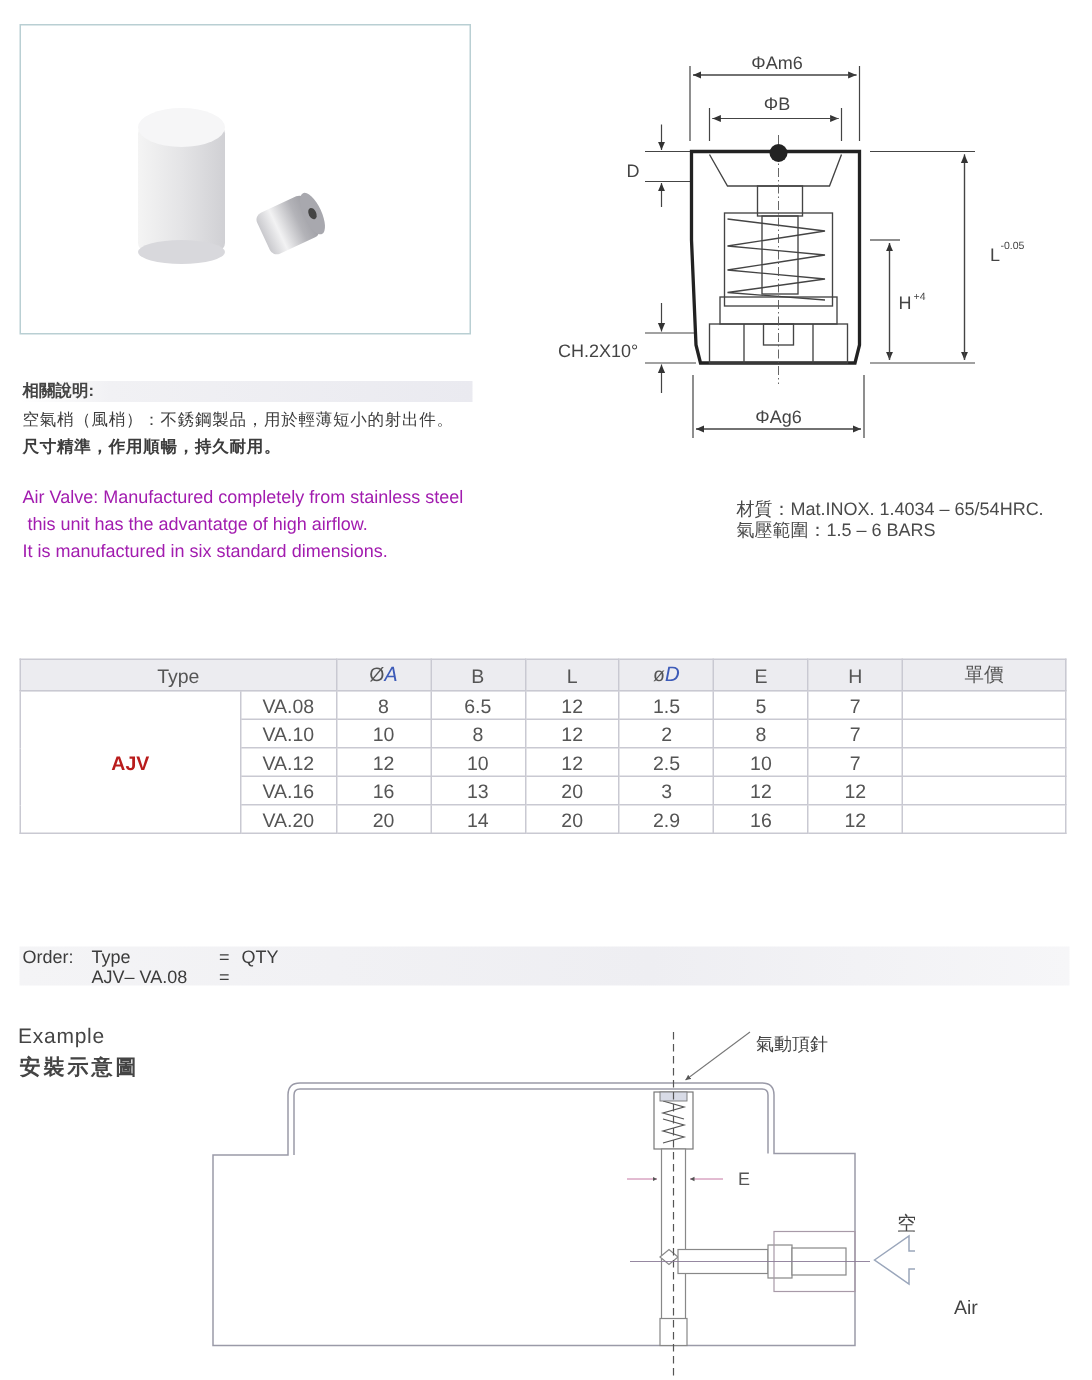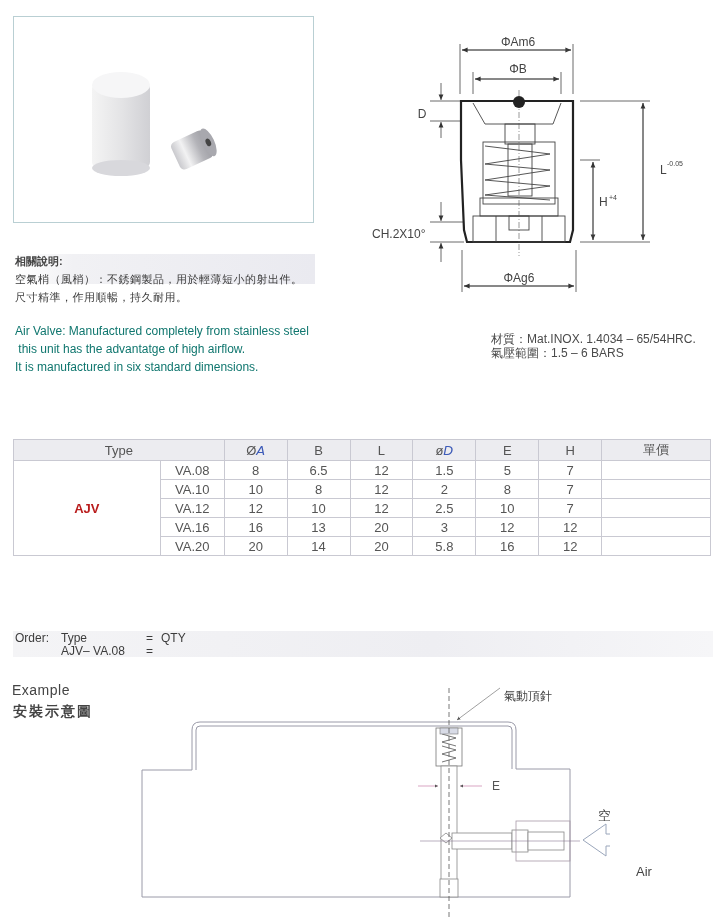--- a/index.html
+++ b/index.html
@@ -1,21 +1,21 @@
 <!DOCTYPE html>
 <html><head>
 <meta charset="utf-8">
 <style>
   html, body { margin:0; padding:0; background:#ffffff; }
   body { width:728px; height:920px; position:relative; overflow:hidden; font-family:"Liberation Sans", sans-serif; color:#3a3a3a; }
   .abs { position:absolute; }
   .photo-frame { left:13px; top:16px; width:299px; height:205px; border:1px solid #b9cfd3; background:#fff; }
-  .note-title { left:13px; top:254px; width:300px; height:30px; font-size:11px; font-weight:bold; color:#444; background:linear-gradient(90deg,#ffffff 0%, #f1f1f4 20%, #eaeaf0 100%); line-height:14px; padding-left:2px; }
+  .note-title { left:13px; top:254px; width:300px; height:14px; font-size:11px; font-weight:bold; color:#444; background:linear-gradient(90deg,#ffffff 0%, #f1f1f4 20%, #eaeaf0 100%); line-height:14px; padding-left:2px; }
   .cn-line { font-size:11px; color:#3c3c3c; left:15px; letter-spacing:0.5px; }
-  .en-line { font-size:12px; color:#0f766e; left:15px; }
+  .en-line { font-size:12px; color:#a21caf; left:15px; }
   .spec-line { font-size:12px; color:#4a4a4a; left:491px; }
   .spec-table { left:13px; top:439px; width:698px; border-collapse:collapse; font-size:13px; color:#555; }
   .spec-table td, .spec-table th { border:1px solid #c9c9d2; text-align:center; height:18px; padding:0; font-weight:normal; }
   .spec-table th { background:#ececf0; height:20px; }
   .spec-table .type-group { font-weight:bold; color:#b91c1c; }
   .hand { color:#3d5bb8; font-family:"DejaVu Sans", sans-serif; font-style:italic; }
   .order-band { left:13px; top:631px; width:700px; height:26px; background:linear-gradient(90deg,#f4f4f6 0%, #eeeef2 60%, #f6f6f8 100%); }
   .order-text { font-size:12px; color:#3c3c3c; }
   .example-title { left:12px; top:682px; font-size:14px; font-weight:normal; color:#444; letter-spacing:0.5px; }
   .example-cn { left:13px; top:703px; font-size:14px; font-weight:bold; color:#444; letter-spacing:2px; }
@@ -116,21 +116,21 @@
   <text x="300" y="154" font-size="12" fill="#444">L</text>
   <text x="307" y="146" font-size="7" fill="#444">-0.05</text>
   <text x="239" y="186" font-size="12" fill="#444">H</text>
   <text x="249" y="180" font-size="7" fill="#444">+4</text>
   <text x="12" y="218" font-size="12" fill="#444">CH.2X10°</text>
   <text x="159" y="262" font-size="12" fill="#444" text-anchor="middle">ΦAg6</text>
 </svg>
 
 <div class="abs note-title">相關說明:</div>
 <div class="abs cn-line" style="top:272px;">空氣梢（風梢）：不銹鋼製品，用於輕薄短小的射出件。</div>
-<div class="abs cn-line" style="top:290px;">尺寸精準，作用順暢，持久耐用。</div>
+<div class="abs cn-line" style="top:290px;font-weight:bold;">尺寸精準，作用順暢，持久耐用。</div>
 <div class="abs en-line" style="top:324px;">Air Valve: Manufactured completely from stainless steel</div>
 <div class="abs en-line" style="top:342px; white-space:pre;text-align:right;"> this unit has the advantatge of high airflow.</div>
 <div class="abs en-line" style="top:360px;">It is manufactured in six standard dimensions.</div>
 
 <div class="abs spec-line" style="top:331px;">材質：Mat.INOX. 1.4034 – 65/54HRC.</div>
 <div class="abs spec-line" style="top:345px;">氣壓範圍：1.5 – 6 BARS</div>
 
 <table class="abs spec-table">
   <colgroup>
     <col style="width:147px">
@@ -193,21 +193,21 @@
     <td>3</td>
     <td>12</td>
     <td>12</td>
     <td></td>
   </tr>
   <tr>
     <td>VA.20</td>
     <td>20</td>
     <td>14</td>
     <td>20</td>
-    <td>5.8</td>
+    <td>2.9</td>
     <td>16</td>
     <td>12</td>
     <td></td>
   </tr>
 </tbody>
   </table>
 
 <div class="abs order-band"></div>
 <div class="abs order-text" style="left:15px; top:631px;">Order:</div>
 <div class="abs order-text" style="left:61px; top:631px;">Type</div>

